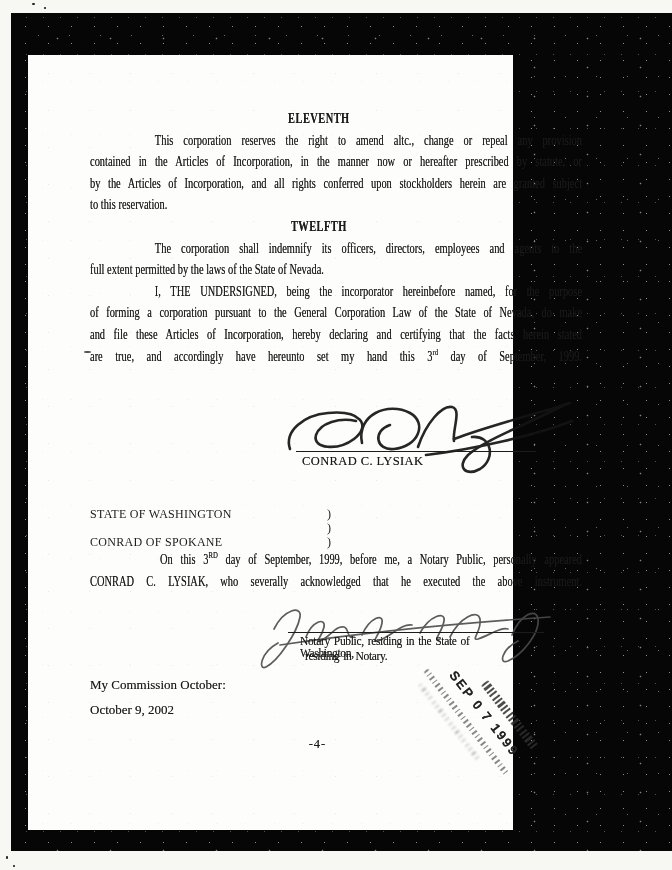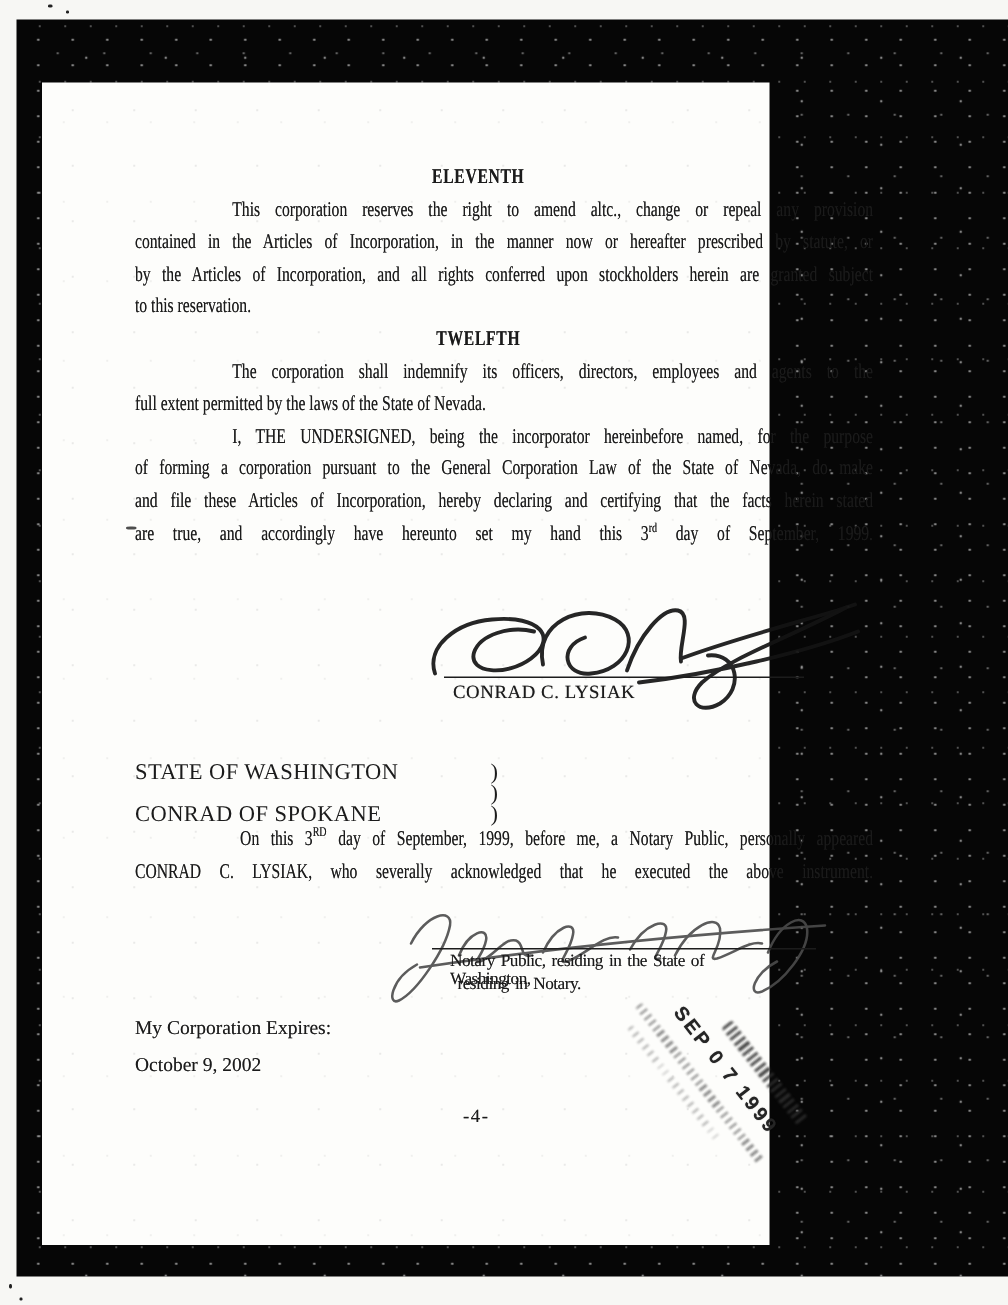--- a/index.html
+++ b/index.html
@@ -71,21 +71,21 @@
     position: absolute; height: 0;
     border-top: 1.6px solid #1c1c1c;
   }
   .sig-name {
     position: absolute;
     font-size: 12.5px; letter-spacing: .4px;
     text-shadow: 0 0 .5px rgba(25,25,25,.6);
   }
 
   .state-block { position: absolute; left: 62px; top: 452px; width: 260px; }
-  .state-row { position: relative; height: 14px; font-size: 15px; letter-spacing: .3px; }
+  .state-row { position: relative; height: 14px; font-size: 12px; letter-spacing: .3px; }
   .state-row .paren { position: absolute; left: 237px; top: 0; }
 
   .notary-title {
     position: absolute; font-size: 11.5px; letter-spacing: -.35px;
     word-spacing: 1.5px; text-shadow: 0 0 .4px rgba(25,25,25,.55);
   }
   .small-text {
     position: absolute; font-size: 13px;
     text-shadow: 0 0 .4px rgba(25,25,25,.55);
   }
@@ -201,21 +201,21 @@
         <path d="M170 40 C180 22 196 18 194 28 C192 40 182 48 190 46"></path>
         <path d="M200 44 C210 24 228 16 230 26 C232 38 220 48 228 46 C240 42 250 34 258 36"></path>
         <path d="M262 42 C270 22 286 14 288 26 C290 40 272 62 258 68 C248 72 252 56 268 48"></path>
         <path d="M30 52 C110 40 210 30 300 24"></path>
       </g>
     </svg>
     <div class="sig-underline" style="left:260px; top:577px; width:256px; border-top-width:1.3px;"></div>
     <div class="notary-title" style="left:272px; top:580px;">Notary Public, residing in the State of Washington,</div>
     <div class="notary-title" style="left:277px; top:595px;">residing in Notary.</div>
 
-    <div class="small-text" style="left:62px; top:622px;">My Corporation Expires:</div>
+    <div class="small-text" style="left:62px; top:622px;">My Commission October:</div>
     <div class="small-text" style="left:62px; top:647px;">October 9, 2002</div>
 
     <div class="pagenum" style="top:682px;">-4-</div>
 
     <div class="stamp">
       <div class="stamp-inner">
         <div class="stamp-illegible-1"></div>
         <div class="stamp-date">SEP 0 7 1999</div>
         <div class="stamp-illegible-2"></div>
         <div class="stamp-illegible-3"></div>

